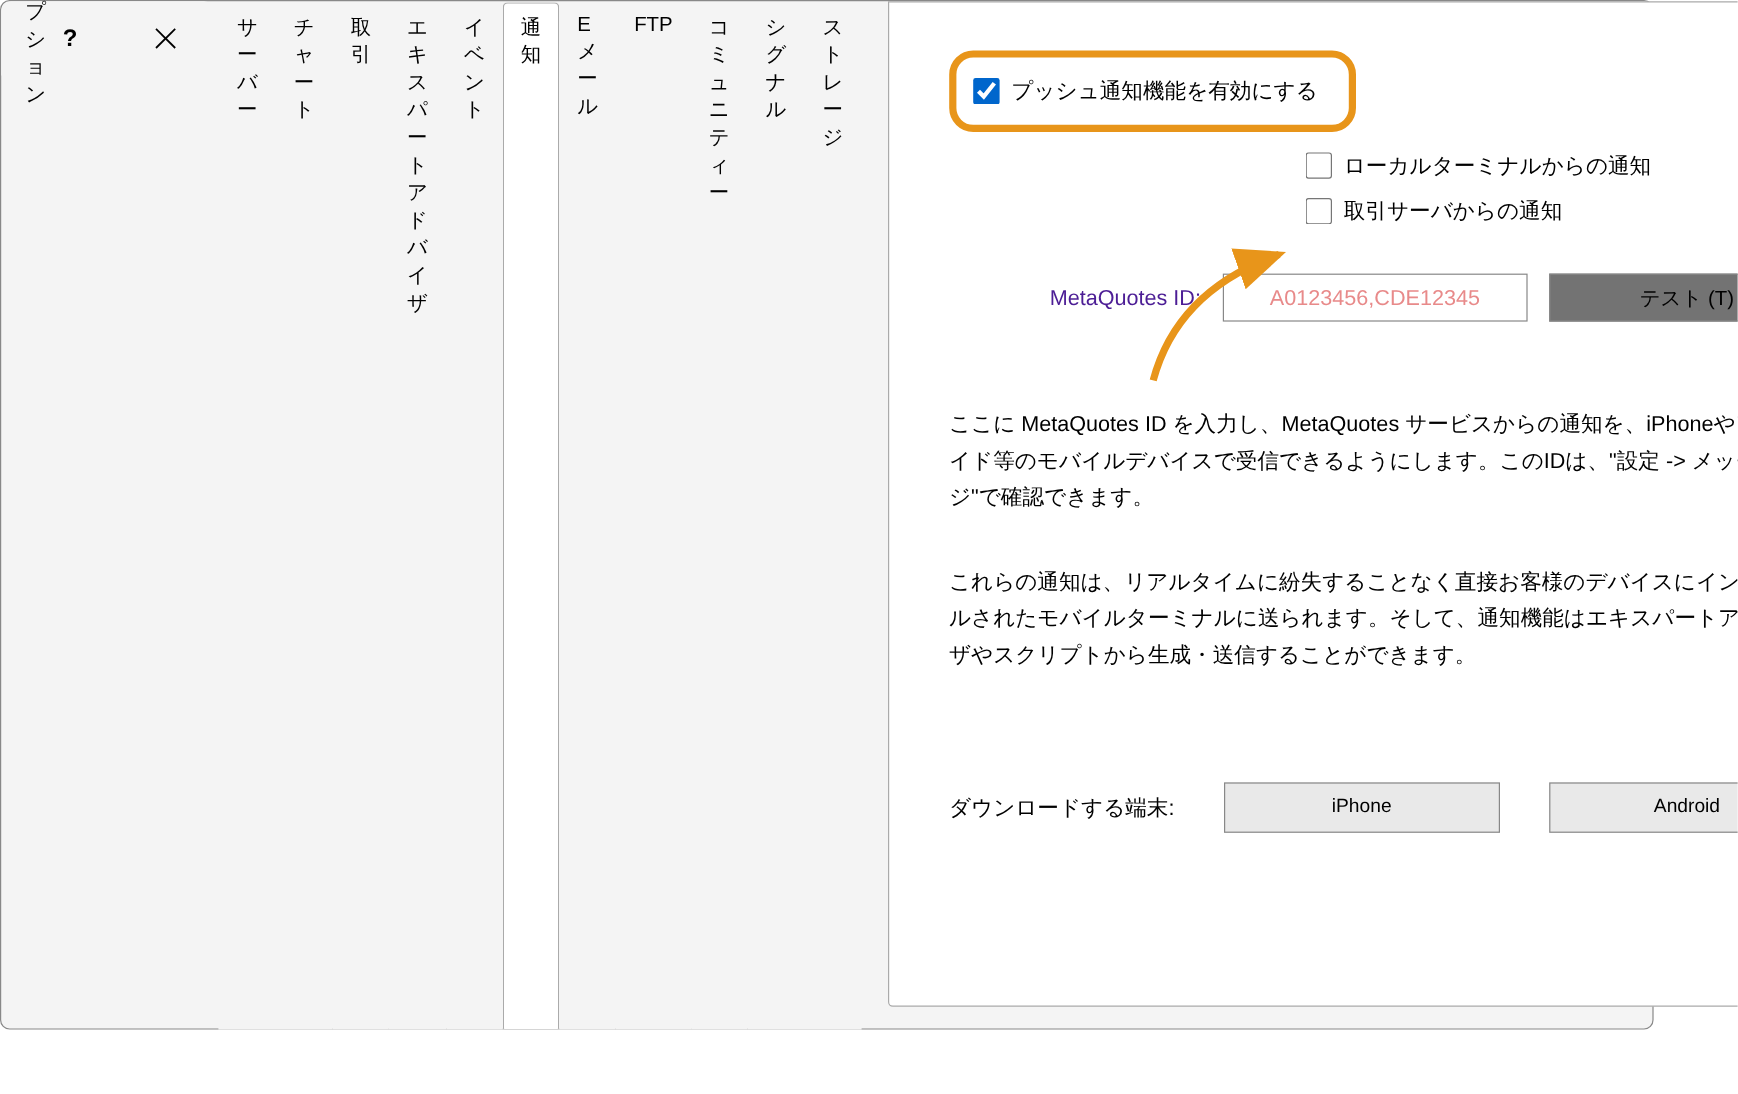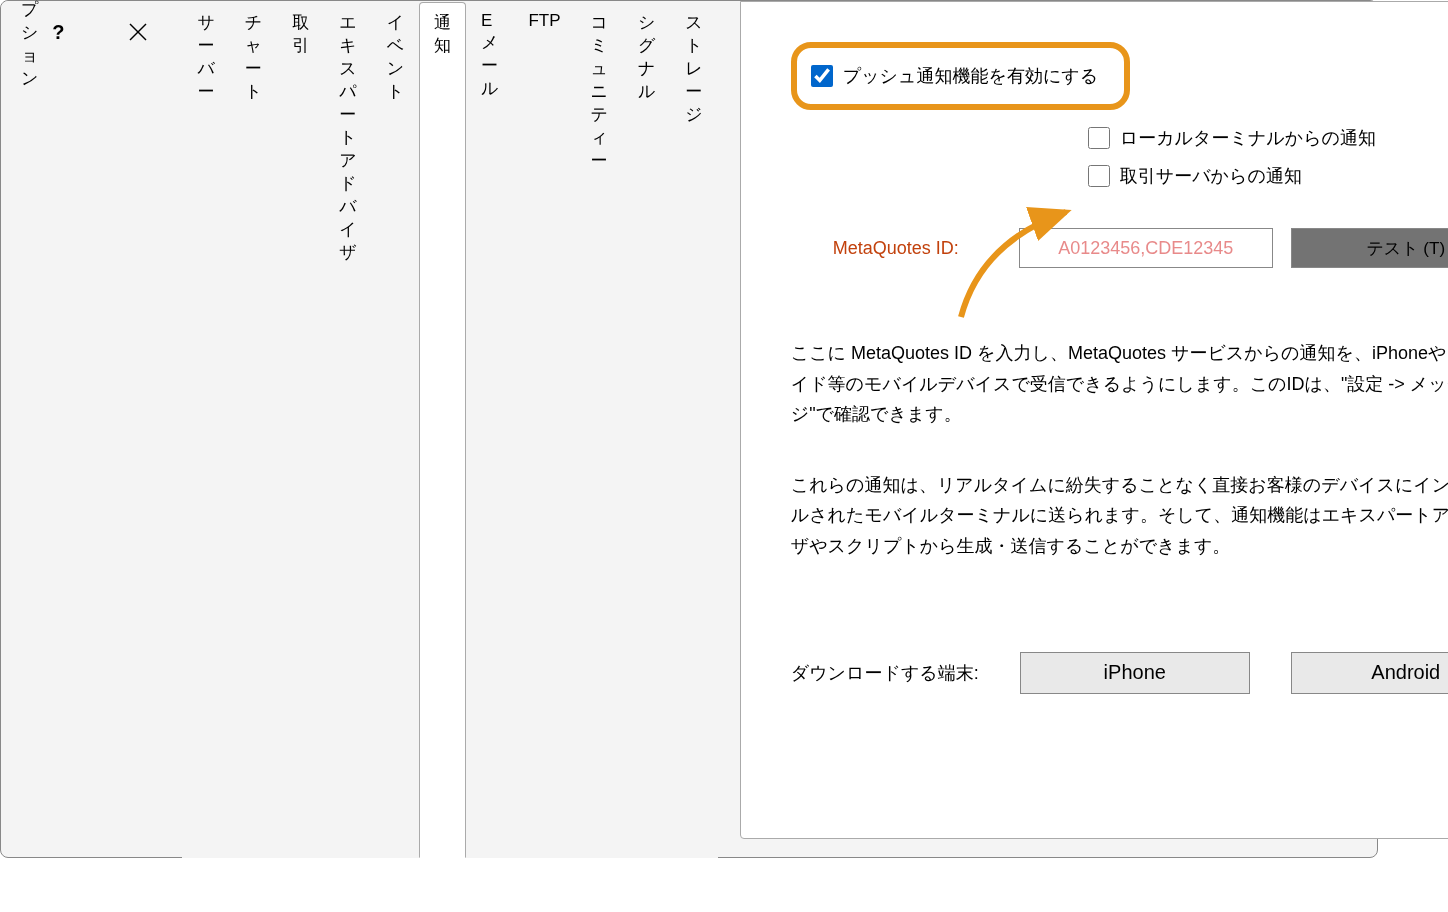--- a/index.html
+++ b/index.html
@@ -125,23 +125,23 @@
       color: #000;
     }
     .id-row {
       display: flex;
       align-items: center;
       margin-top: 40px;
       gap: 18px;
     }
     .id-label {
       font-size: 18px;
-      color: #c2410c;
+      color: #4c1d95;
       width: 210px;
-      text-align: center;
+      text-align: right;
     }
     .id-input {
       flex: 1;
       height: 40px;
       border: 1px solid #888;
       background: #fff;
       font-size: 18px;
       text-align: center;
       color: #e88a8a;
       padding: 0 10px;
@@ -171,21 +171,21 @@
     }
     .download-label {
       font-size: 18px;
       color: #000;
     }
     .device-button {
       width: 230px;
       height: 42px;
       background: #e9e9e9;
       border: 1px solid #888;
-      font-size: 20px;
+      font-size: 16px;
       cursor: pointer;
     }
     .footer {
       display: flex;
       justify-content: flex-end;
       gap: 14px;
       padding: 0 18px 18px 0;
     }
     .footer-button {
       width: 158px;

